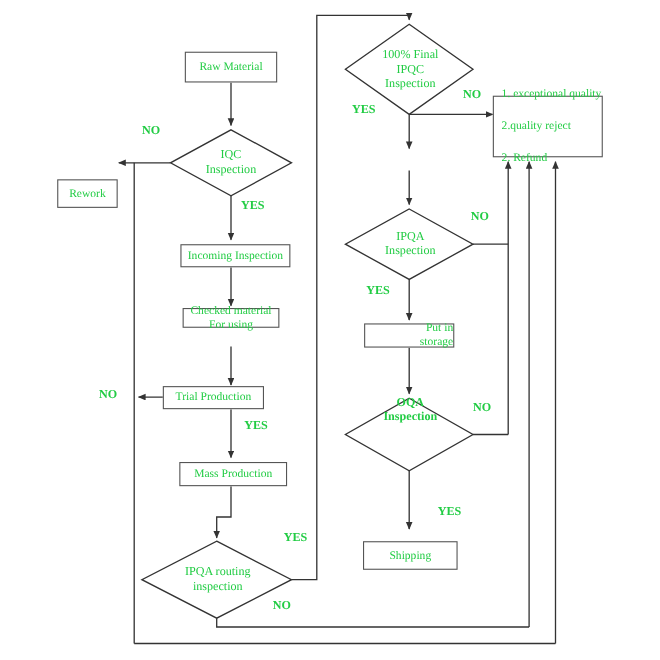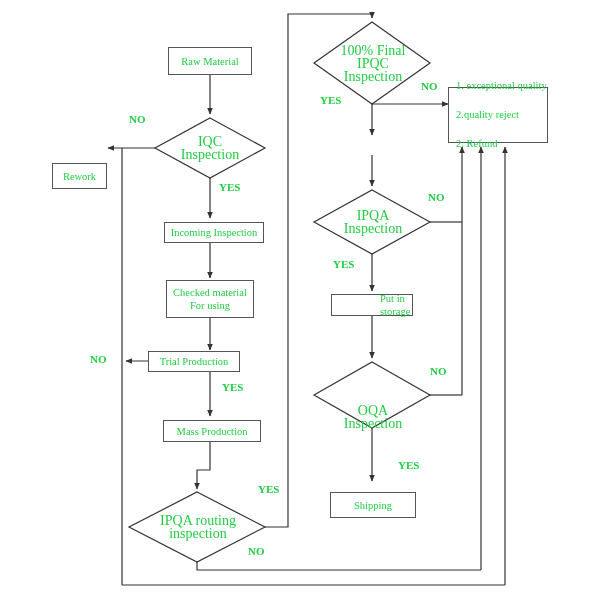--- a/index.html
+++ b/index.html
@@ -1,28 +1,28 @@
 <!DOCTYPE html>
 <html><head>
 <meta charset="utf-8">
 <style>
   html,body{margin:0;padding:0;background:#ffffff;}
   body{font-family:"Liberation Serif", serif;}
   #canvas{position:relative;width:600px;height:600px;background:#ffffff;overflow:hidden;}
   svg.layer{position:absolute;left:0;top:0;width:600px;height:600px;}
   .node{position:absolute;box-sizing:border-box;display:flex;align-items:center;
-        justify-content:center;text-align:left;color:#22cc44;}
+        justify-content:center;text-align:right;color:#22cc44;}
   .box{border:1px solid #555555;background:#ffffff;font-size:10.5px;line-height:13px;}
   .box.multiline{flex-direction:column;}
   .listbox{border:1px solid #555555;background:#ffffff;font-size:10.5px;line-height:14px;
            align-items:flex-start;justify-content:center;flex-direction:column;
            text-align:left;padding-left:7px;}
   .listbox div{white-space:nowrap;}
   .diamond-label{position:absolute;display:flex;flex-direction:column;
-                 justify-content:center;text-align:center;color:#22cc44;font-size:14px;
+                 justify-content:center;text-align:center;color:#22cc44;font-size:11px;
                  line-height:13px;pointer-events:none;}
   .edge-label{position:absolute;color:#22cc44;font-weight:bold;font-size:11px;
               font-family:"Liberation Serif", serif;white-space:nowrap;}
 </style>
 </head>
 <body>
 
 <div id="canvas">
 
   <svg class="layer" viewBox="0 0 600 600" xmlns="http://www.w3.org/2000/svg">
@@ -90,21 +90,21 @@
   </div>
 
   <div class="node box" style="left:52px;top:135px;width:55px;height:26px;margin-top:28px;">
     <span>Rework</span>
   </div>
 
   <div class="node box" style="left:164px;top:222px;width:100px;height:21px;">
     <span>Incoming Inspection</span>
   </div>
 
-  <div class="node box multiline" style="left:166px;top:280px;width:88px;height:38px;">
+  <div class="node box multiline" style="left:166px;top:280px;width:88px;height:18px;">
     <span>Checked material</span>
     <span>For using</span>
   </div>
 
   <div class="node box" style="left:148px;top:351px;width:92px;height:21px;">
     <span>Trial Production</span>
   </div>
 
   <div class="node box" style="left:163px;top:420px;width:98px;height:22px;">
     <span>Mass Production</span>
@@ -139,21 +139,21 @@
     <span>100%  Final</span>
     <span>IPQC</span>
     <span>Inspection</span>
   </div>
 
   <div class="diamond-label" style="left:337px;top:205px;width:72px;height:34px;">
     <span>IPQA</span>
     <span>Inspection</span>
   </div>
 
-  <div class="diamond-label" style="left:337px;top:400px;width:72px;height:34px;">
+  <div class="diamond-label" style="left:337px;top:356px;width:72px;height:34px;font-weight:bold;">
     <span>OQA</span>
     <span>Inspection</span>
   </div>
 
   <div class="edge-label" style="left:129px;top:113px;">NO</div>
   <div class="edge-label" style="left:219px;top:181px;">YES</div>
   <div class="edge-label" style="left:90px;top:353px;">NO</div>
   <div class="edge-label" style="left:222px;top:381px;">YES</div>
   <div class="edge-label" style="left:258px;top:483px;">YES</div>
   <div class="edge-label" style="left:248px;top:545px;">NO</div>

